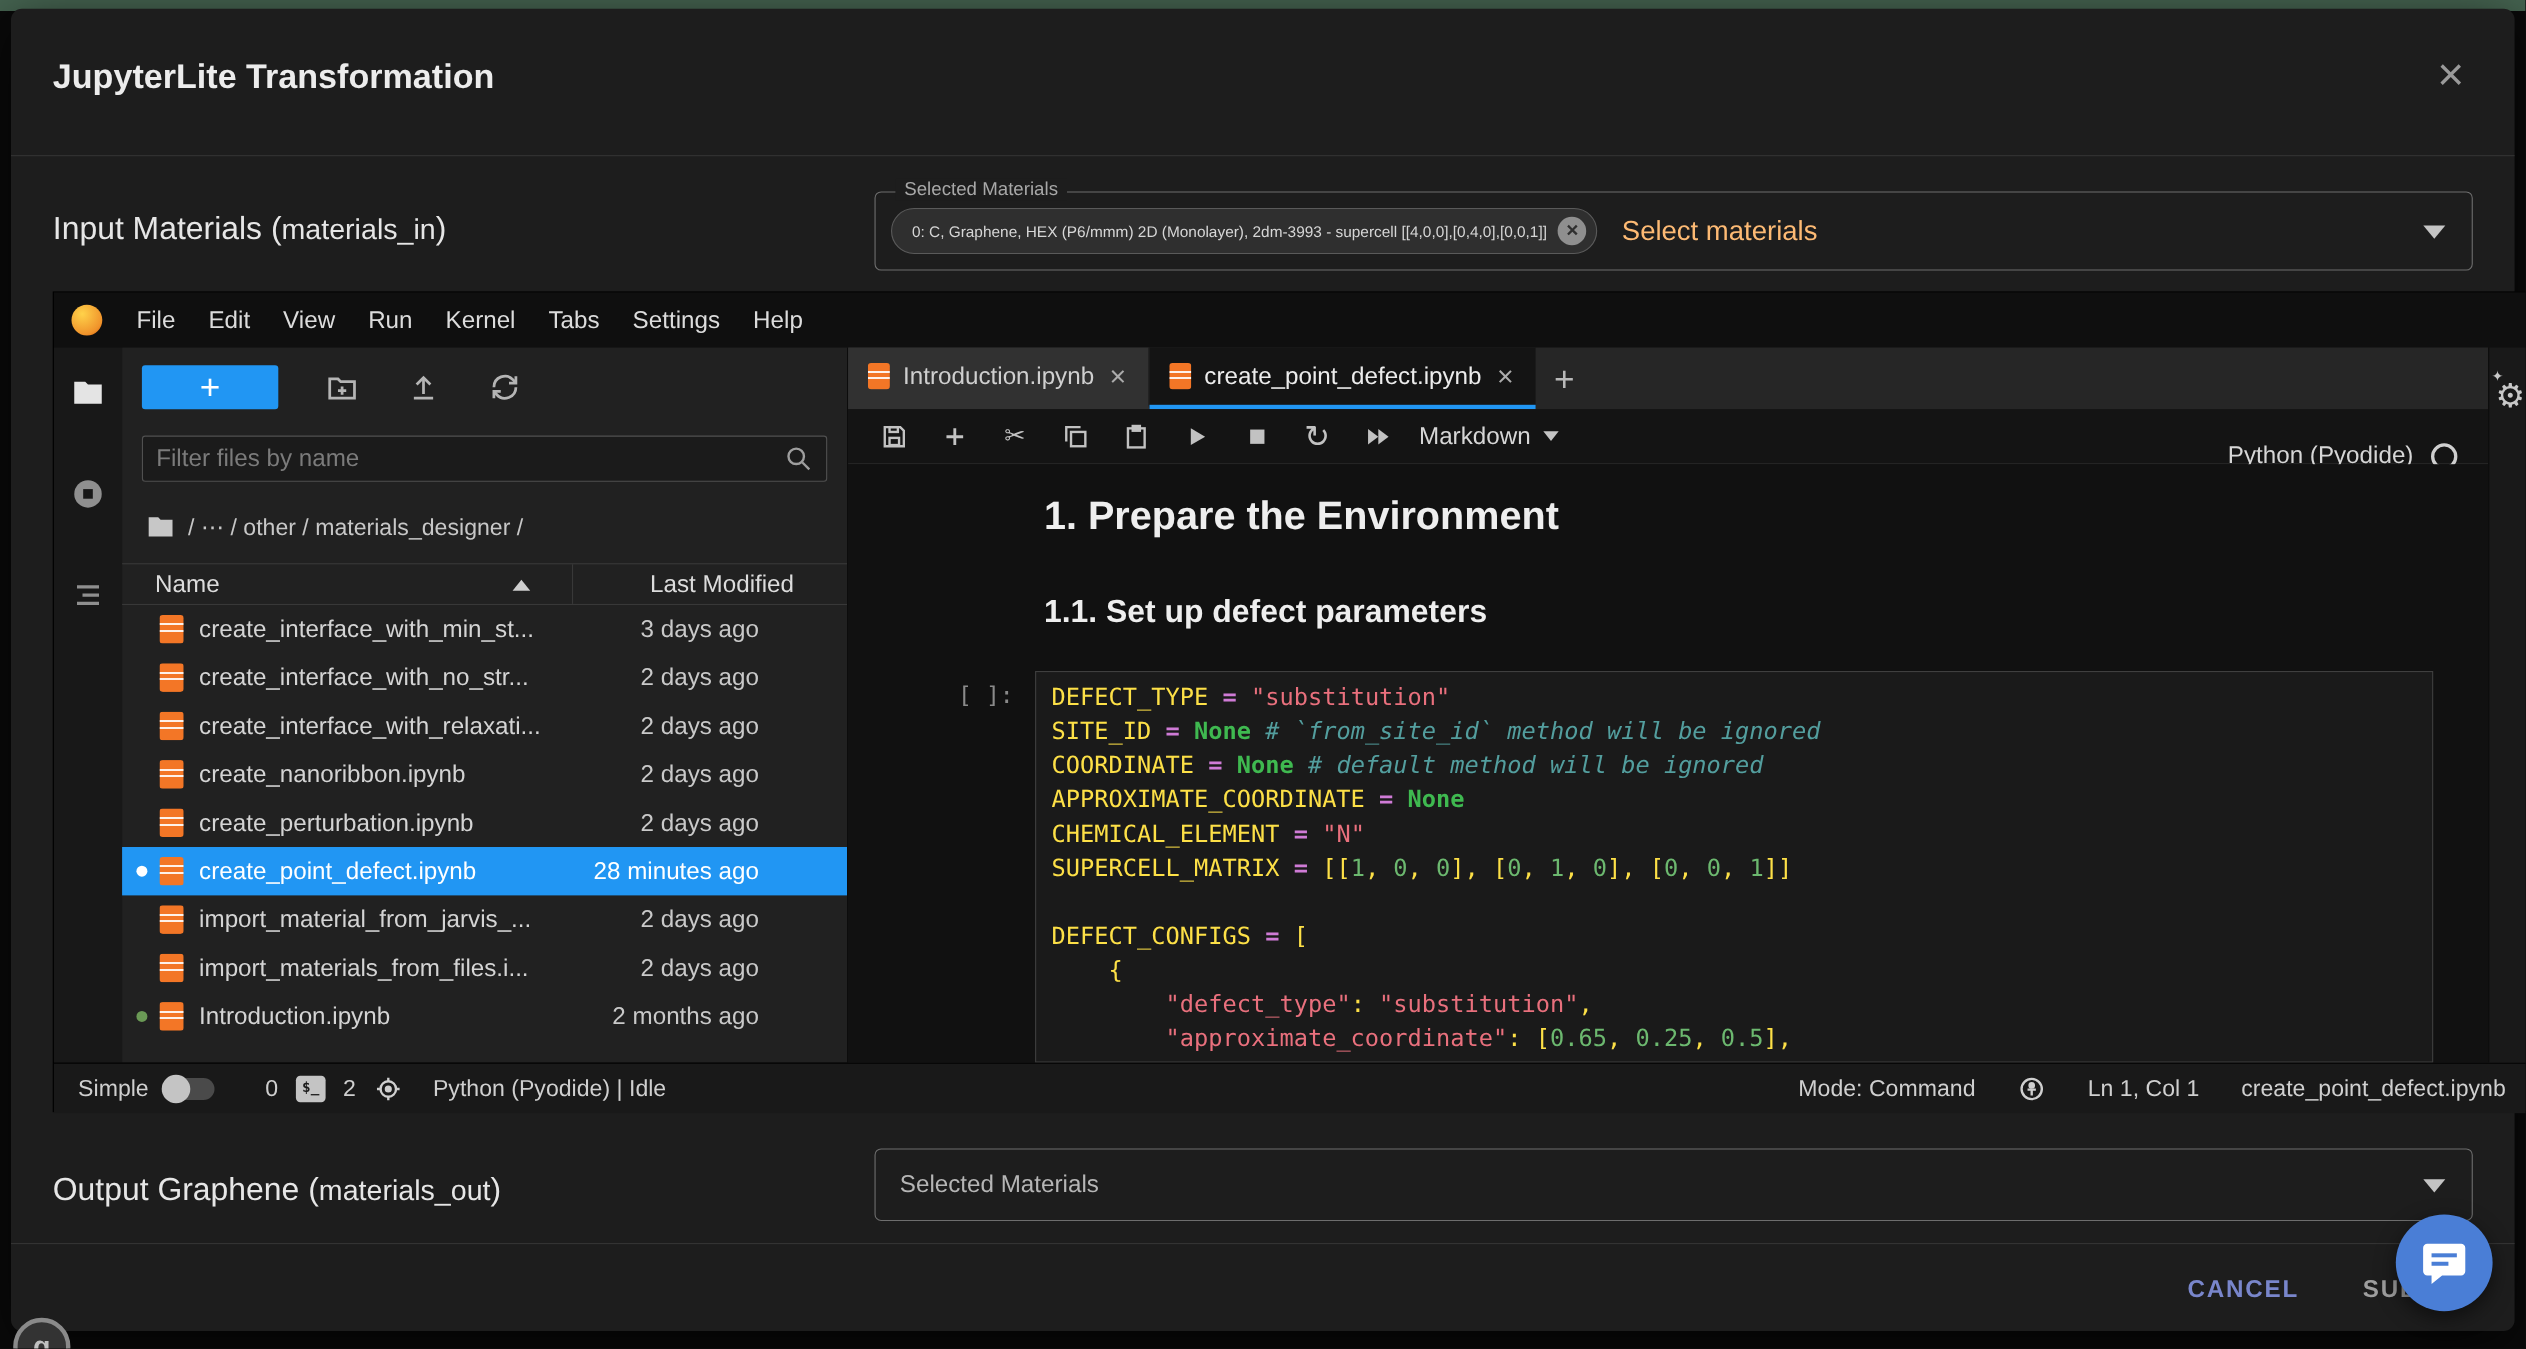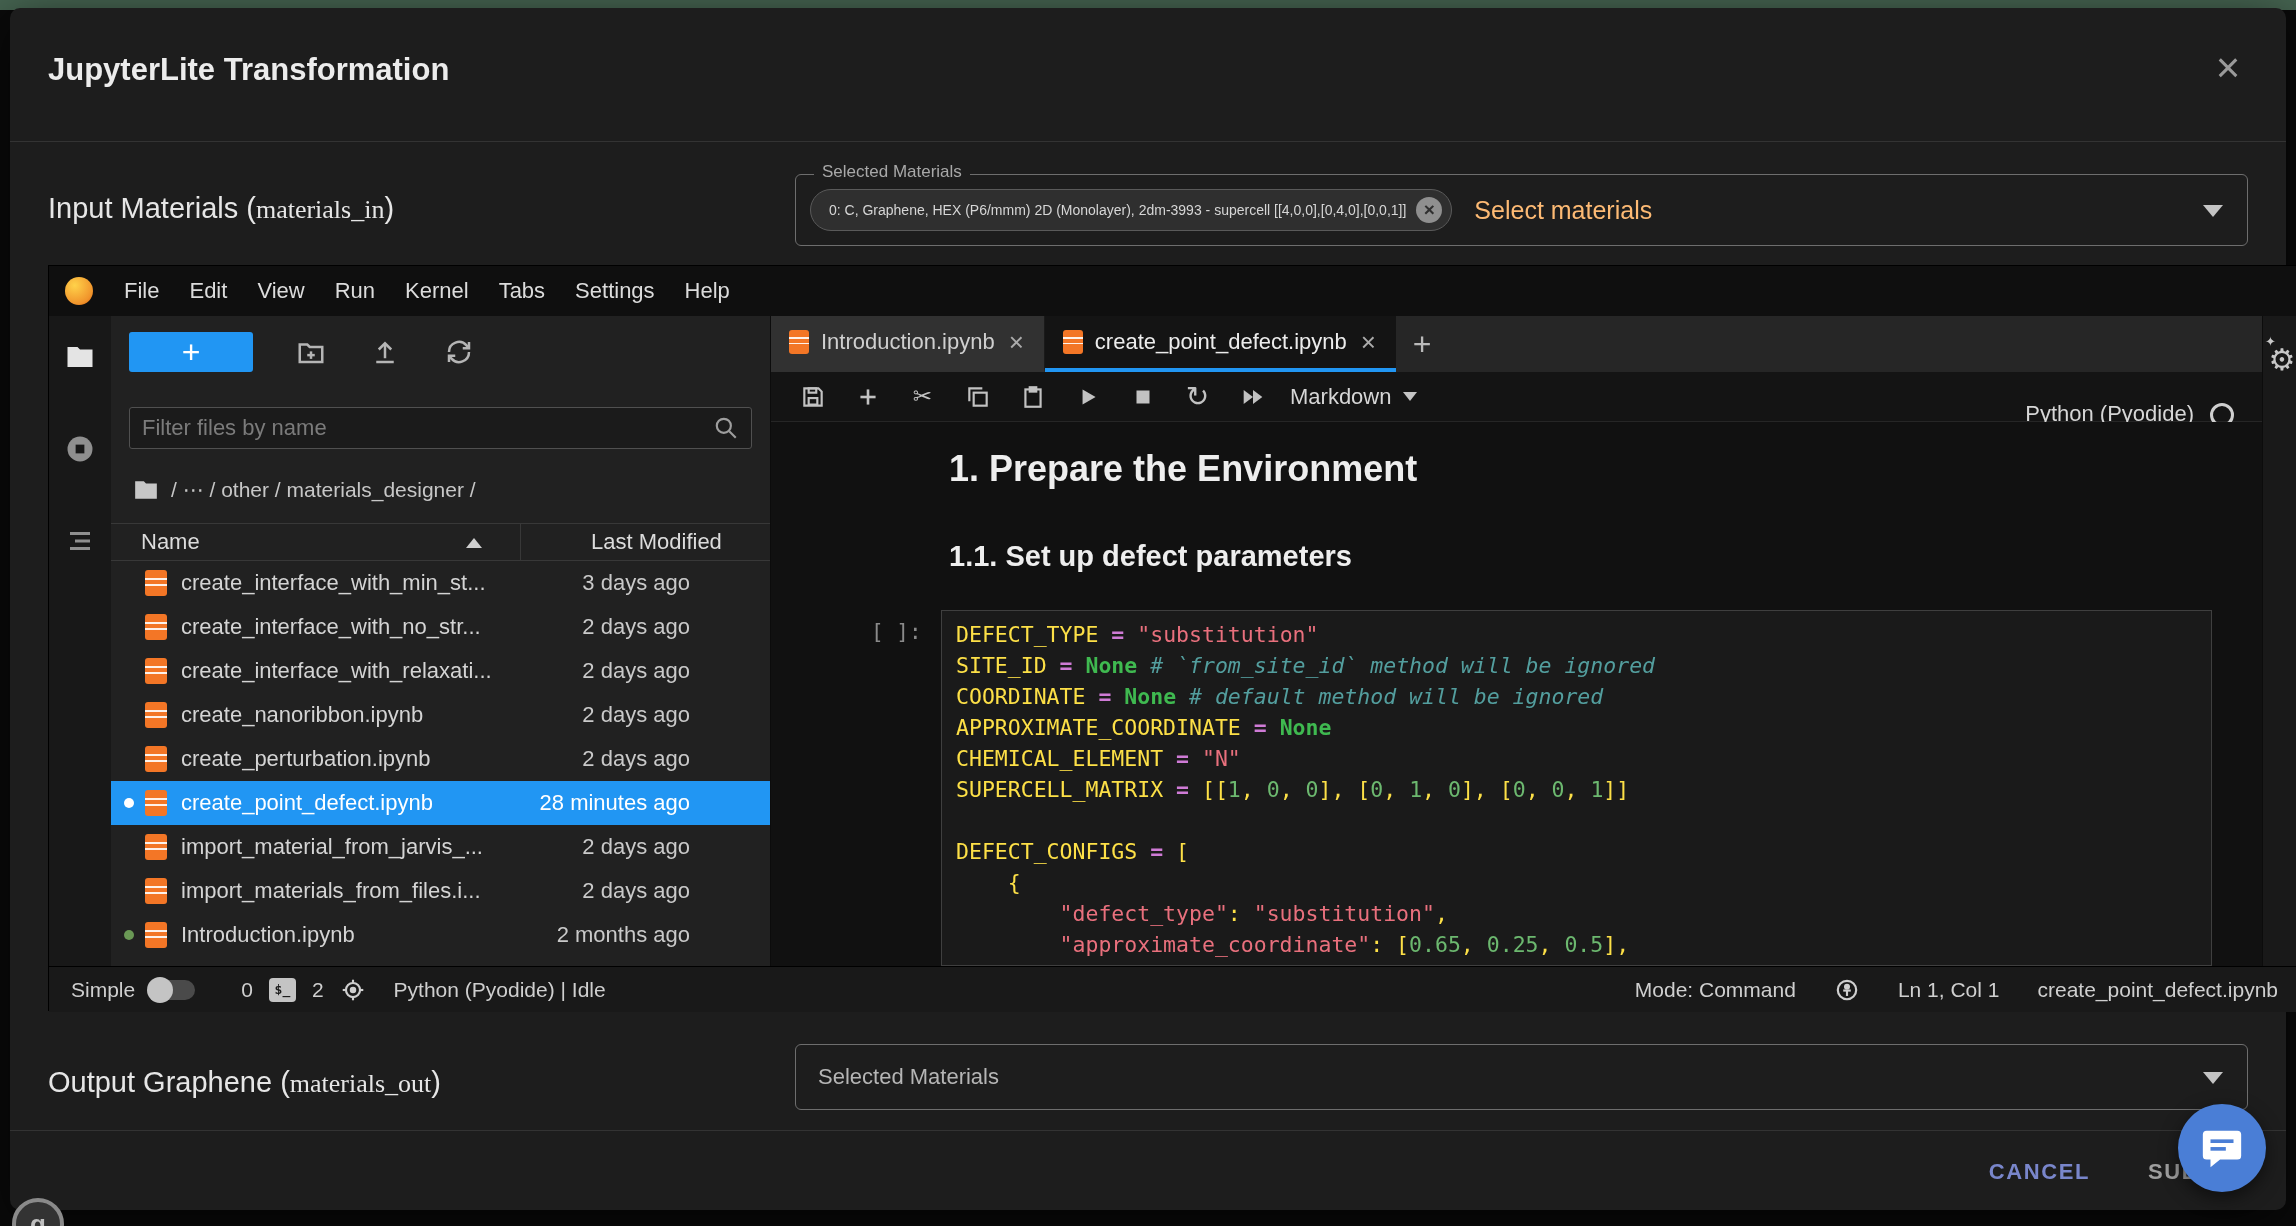--- a/index.html
+++ b/index.html
@@ -4,21 +4,21 @@
 <style>
   * { margin:0; padding:0; box-sizing:border-box; }
   html,body { width:2296px; height:1226px; }
   body {
     font-family:"Liberation Sans", sans-serif;
     background:#0a0a0a;
     position:relative;
     overflow:hidden;
     color:#e0e0e0;
   }
-  .mono { font-family:Liberation Serif, serif; }
+  .mono { font-family:Liberation Sans, sans-serif; }
 
   
   .top-strip { position:absolute; top:0; left:0; right:0; height:10px; background:#456350; }
 
   
   .dialog {
     position:absolute; left:10px; top:8px; width:2276px; height:1202px;
     background:#1d1d1d; border-radius:10px;
     box-shadow:0 12px 48px rgba(0,0,0,.65);
   }
@@ -85,21 +85,21 @@
   .file-panel { width:660px; background:#212121; flex:none; border-right:1px solid #0c0c0c; }
   .fp-toolbar { display:flex; align-items:center; padding:16px 18px 10px 18px; }
   .new-launcher-btn {
     width:124px; height:40px; background:#2196f3; border-radius:3px;
     color:#fff; font-size:32px; font-weight:400; display:flex; align-items:center; justify-content:center;
     cursor:pointer; line-height:0;
   }
   .fp-icon { margin-left:42px; width:32px; height:32px; display:flex; align-items:center; justify-content:center; cursor:pointer; }
 
   .filter-box {
-    margin:25px 18px 0 18px; height:42px; background:#1b1b1b;
+    margin:14px 18px 0 18px; height:42px; background:#1b1b1b;
     border:1px solid #505050; border-radius:3px; display:flex; align-items:center; padding:0 12px;
   }
   .filter-box input {
     flex:1; background:transparent; border:none; outline:none;
     font-size:22px; color:#d0d0d0; font-family:"Liberation Sans",sans-serif;
   }
   .filter-box input::placeholder { color:#7b7b7b; }
 
   .breadcrumb { display:flex; align-items:center; gap:12px; margin-top:22px; height:38px; padding-left:22px; color:#c7c7c7; font-size:21px; }
 

